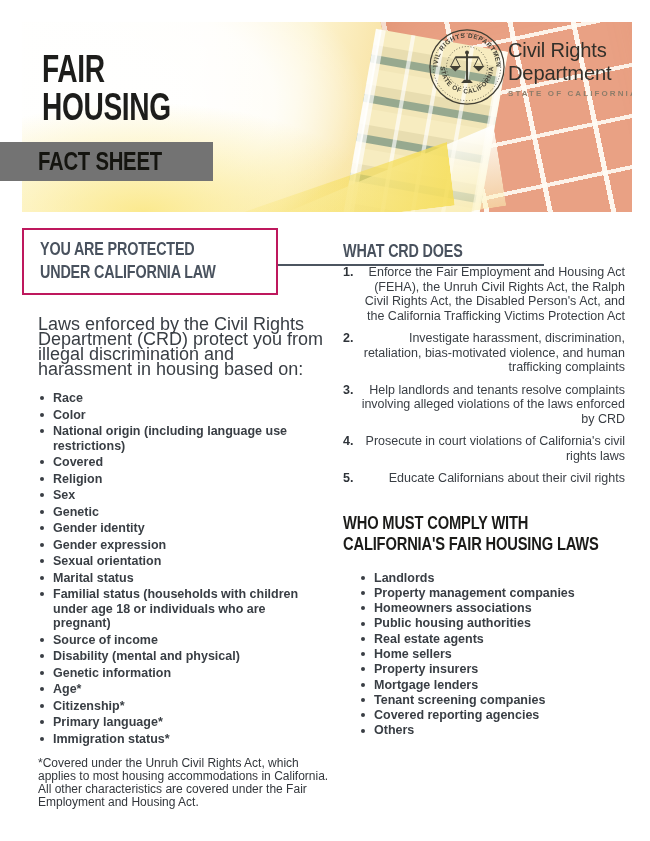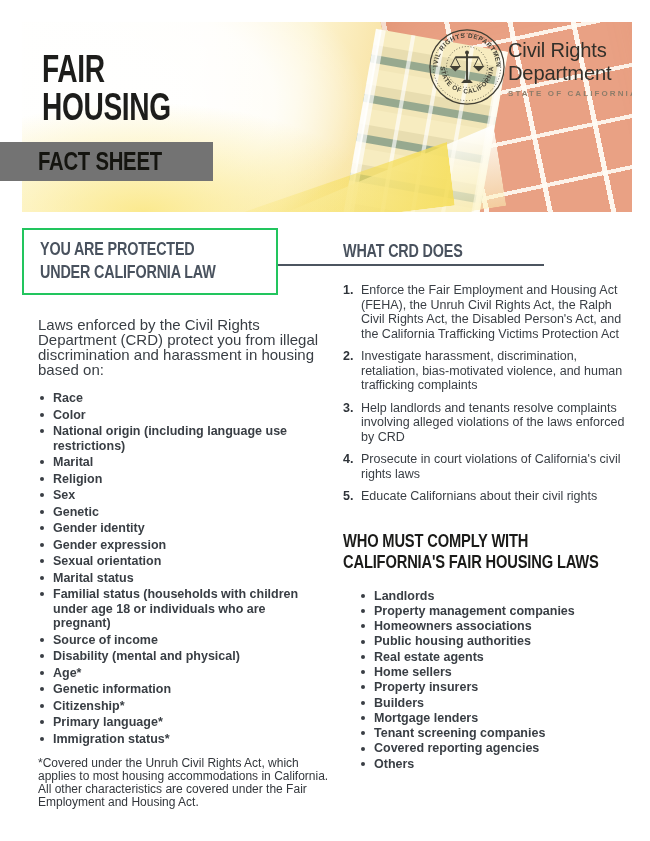--- a/index.html
+++ b/index.html
@@ -43,32 +43,32 @@
   .title{position:absolute;left:42px;top:50px;z-index:2;color:#1d1d1b;font-weight:700;
     font-size:38px;line-height:38px;letter-spacing:-.5px;transform:scaleX(.74);transform-origin:left top;white-space:nowrap;}
   .banner{position:absolute;left:0;top:142px;width:213px;height:39px;background:#737373;z-index:3;display:flex;align-items:center;}
   .banner-text{margin-left:38px;font-size:26px;font-weight:700;color:#14140f;letter-spacing:-.3px;
     transform:scaleX(.78);transform-origin:left center;white-space:nowrap;}
   
   .content{position:absolute;left:0;top:228px;width:650px;color:#393e44;}
   .connector{position:absolute;left:278px;top:36px;width:266px;height:2px;background:#4c5560;}
   .col-left{position:absolute;left:22px;top:0;width:302px;}
   .col-right{position:absolute;left:343px;top:0;width:290px;}
-  .protect-box{width:256px;box-sizing:border-box;border:2px solid #22c55e;padding:8px 0 9px 16px;background:#fff;}
+  .protect-box{width:256px;box-sizing:border-box;border:2px solid #be185d;padding:8px 0 9px 16px;background:#fff;}
   .protect-box .h{font-size:17.5px;font-weight:700;color:#49525e;line-height:23px;letter-spacing:-.2px;
     transform:scaleX(.82);transform-origin:left center;white-space:nowrap;}
-  .intro{margin:22px 0 0;padding-left:16px;width:286px;font-size:15px;line-height:15px;}
+  .intro{margin:22px 0 0;padding-left:16px;width:286px;font-size:18px;line-height:15px;}
   .blist{list-style:none;margin:14px 0 0;padding:0 0 0 16px;font-weight:bold;}
   .blist li{position:relative;padding-left:15px;margin-bottom:2px;font-size:12.5px;line-height:14.5px;}
   .blist li::before{content:"";position:absolute;left:2px;top:5.2px;width:4px;height:4px;border-radius:50%;background:#393e44;}
   .footnote{margin-top:11px;padding-left:16px;width:292px;font-size:12px;line-height:13px;color:#33373c;}
   .sec-h{font-size:17.5px;font-weight:700;color:#49525e;line-height:22px;letter-spacing:-.2px;
     transform:scaleX(.82);transform-origin:left center;white-space:nowrap;}
   .what-h{margin-top:12px;}
-  .numlist{list-style:none;counter-reset:n;margin:21px 0 0;padding:0;width:282px;}
+  .numlist{list-style:none;counter-reset:n;margin:3px 0 0;padding:0;width:282px;text-align:right;}
   .numlist li{counter-increment:n;position:relative;padding-left:18px;margin-bottom:8px;font-size:12.5px;line-height:14.5px;}
   .numlist li::before{content:counter(n) ".";position:absolute;left:0;top:0;font-weight:700;color:#2e3339;}
   .comply-h{margin-top:27px;font-size:17.5px;font-weight:700;color:#1b1b19;line-height:21px;letter-spacing:-.2px;
     transform:scaleX(.84);transform-origin:left top;white-space:nowrap;}
   .comply-list{margin-top:16px;}
   .comply-list li{margin-bottom:.8px;}
 </style>
 </head>
 <body>
 
@@ -132,33 +132,33 @@
     <div class="col-left">
       <div class="protect-box">
         <div class="h">YOU ARE PROTECTED</div>
         <div class="h">UNDER CALIFORNIA LAW</div>
       </div>
       <p class="intro">Laws enforced by the Civil Rights Department (CRD) protect you from illegal discrimination and harassment in housing based on:</p>
       <ul class="blist">
           <li>Race</li>
           <li>Color</li>
           <li>National origin (including language use restrictions)</li>
-          <li>Marital</li>
+          <li>Covered</li>
           <li>Religion</li>
           <li>Sex</li>
           <li>Genetic</li>
           <li>Gender identity</li>
           <li>Gender expression</li>
           <li>Sexual orientation</li>
           <li>Marital status</li>
           <li>Familial status (households with children under age 18 or individuals who are pregnant)</li>
           <li>Source of income</li>
           <li>Disability (mental and physical)</li>
+          <li>Genetic information</li>
           <li>Age*</li>
-          <li>Genetic information</li>
           <li>Citizenship*</li>
           <li>Primary language*</li>
           <li>Immigration status*</li>
         </ul>
       <p class="footnote">*Covered under the Unruh Civil Rights Act, which applies to most housing accommodations in California. All other characteristics are covered under the Fair Employment and Housing Act.</p>
     </div>
 
     <div class="col-right">
       <div class="sec-h what-h">WHAT CRD DOES</div>
       <ol class="numlist">
@@ -174,21 +174,20 @@
         <div>CALIFORNIA'S FAIR HOUSING LAWS</div>
       </div>
       <ul class="blist comply-list">
           <li>Landlords</li>
           <li>Property management companies</li>
           <li>Homeowners associations</li>
           <li>Public housing authorities</li>
           <li>Real estate agents</li>
           <li>Home sellers</li>
           <li>Property insurers</li>
-          <li>Builders</li>
           <li>Mortgage lenders</li>
           <li>Tenant screening companies</li>
           <li>Covered reporting agencies</li>
           <li>Others</li>
         </ul>
     </div>
   </div>
 
 </div>
 

